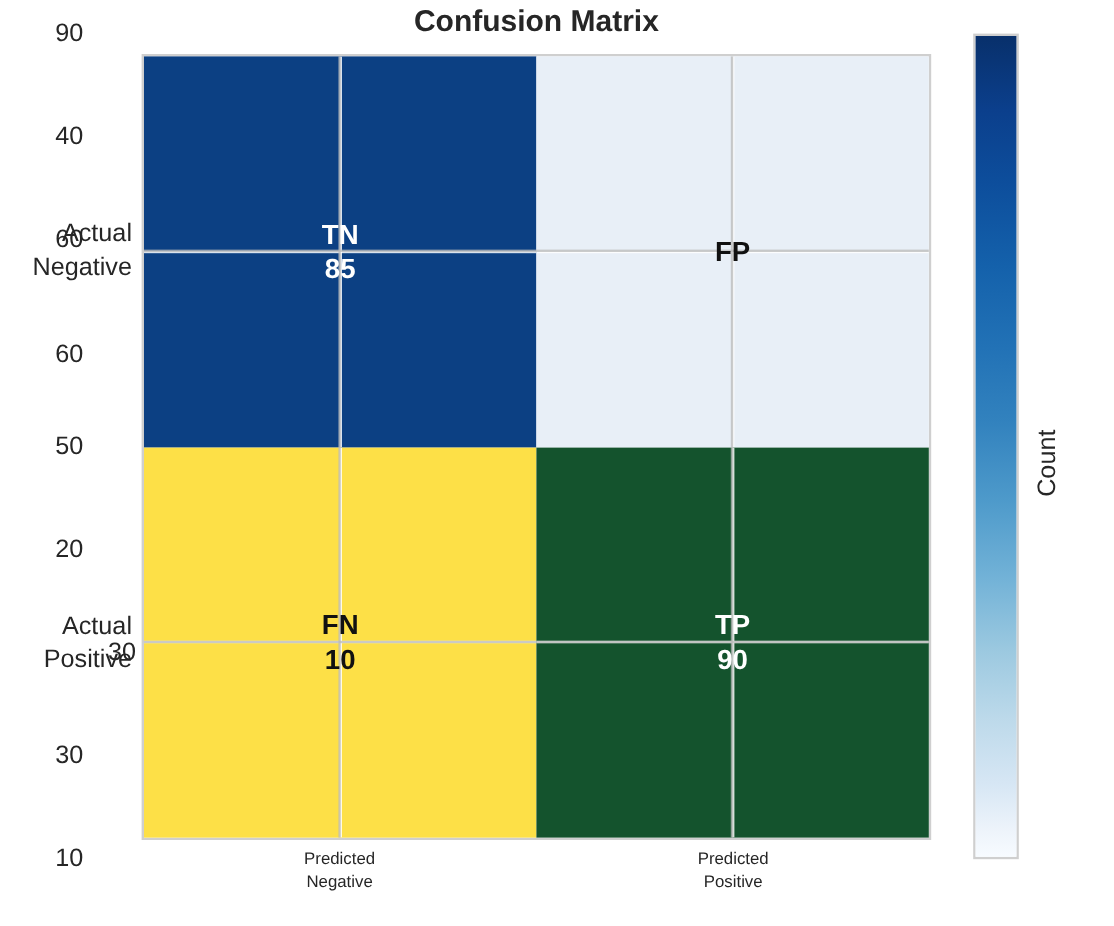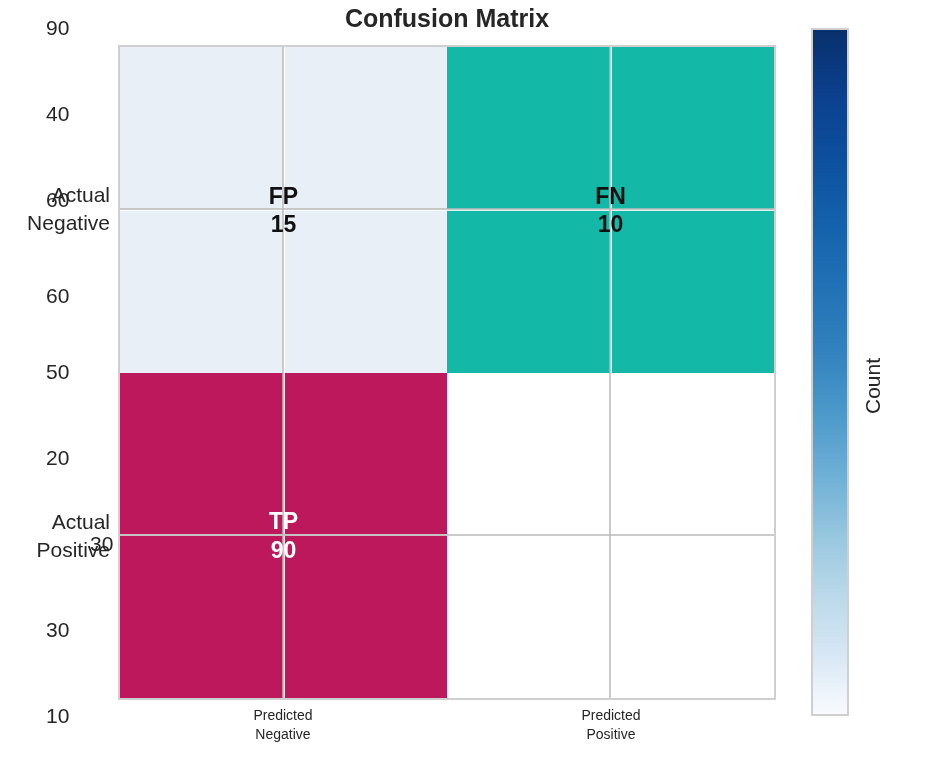--- a/index.html
+++ b/index.html
@@ -184,40 +184,47 @@
 </head>
 <body>
 
 <div id="figure">
 
   <div class="title">Confusion Matrix</div>
 
   <div class="axes">
     <div class="cellgrid">
 
+      <div class="cell" id="cell-0-0" style="background: rgb(12, 64, 131);">
+        <div class="cell-sep-v"></div>
+        <div class="cell-sep-h"></div>
+        <div class="celltext text-light">
+          <span class="lbl">TN</span>
+          <span class="val">85</span>
+        </div>
+      </div>
 
       <div class="cell" id="cell-0-1" style="background: rgb(232, 239, 247);">
         <div class="cell-sep-v"></div>
         <div class="cell-sep-h"></div>
         <div class="celltext text-dark">
           <span class="lbl">FP</span>
-          <span class="val">15</span>
-        </div>
-      </div>
-
-      <div class="cell" id="cell-1-0" style="background: #14b8a6;">
+        </div>
+      </div>
+
+      <div class="cell" id="cell-1-0" style="background: #fde047;">
         <div class="cell-sep-v"></div>
         <div class="cell-sep-h"></div>
         <div class="celltext text-dark">
           <span class="lbl">FN</span>
           <span class="val">10</span>
         </div>
       </div>
 
-      <div class="cell" id="cell-1-1" style="background: #be185d;">
+      <div class="cell" id="cell-1-1" style="background: #14532d;">
         <div class="cell-sep-v"></div>
         <div class="cell-sep-h"></div>
         <div class="celltext text-light">
           <span class="lbl">TP</span>
           <span class="val">90</span>
         </div>
       </div>
 
     </div>
 

